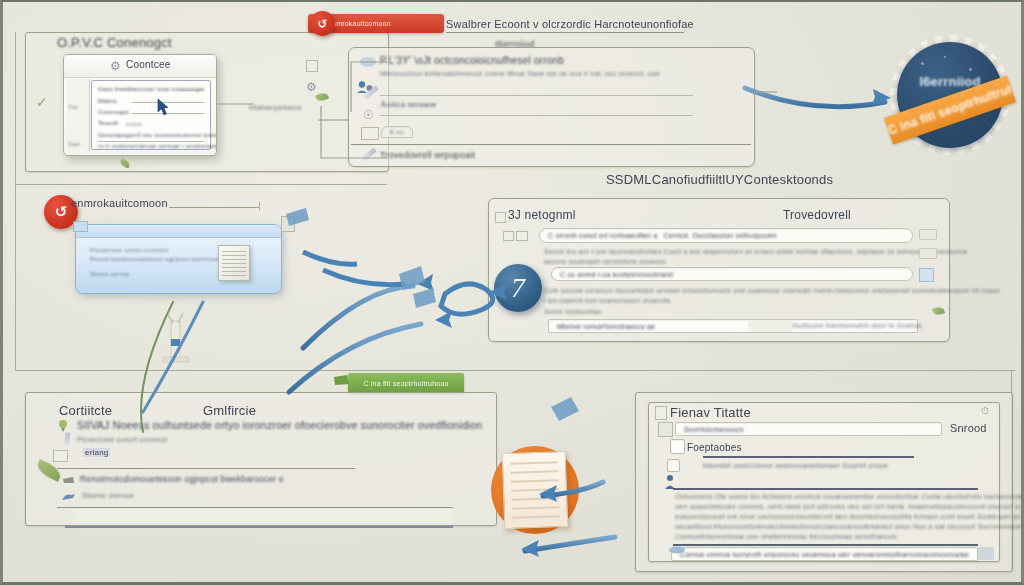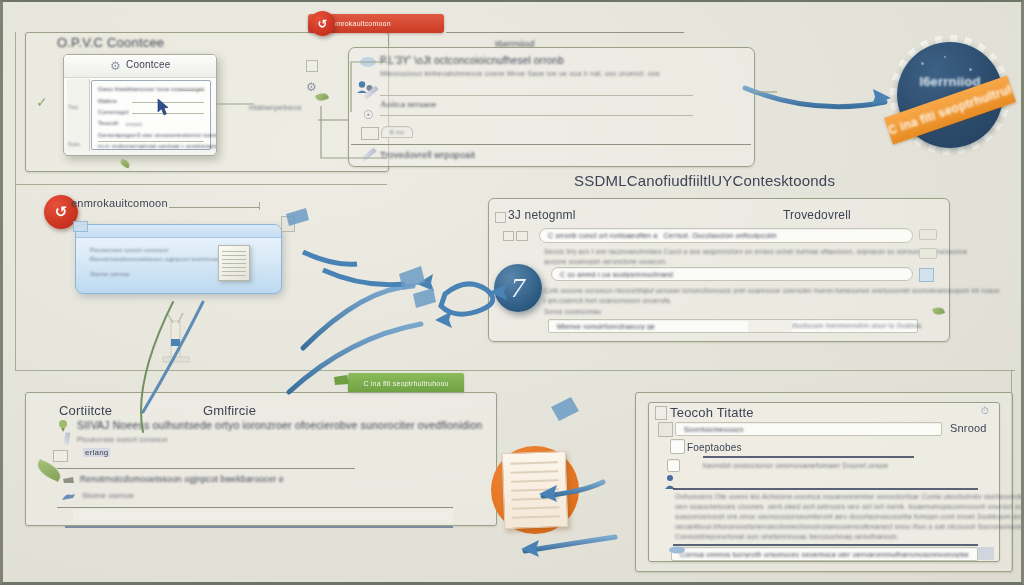--- a/index.html
+++ b/index.html
@@ -215,21 +215,21 @@
 
 <div id="canvas">
 
   <div class="rule" style="left:12px;top:182px;width:372px;"></div>
   <div class="rule v" style="left:12px;top:30px;height:152px;"></div>
   <div class="rule" style="left:12px;top:368px;width:1000px;"></div>
   <div class="rule v" style="left:12px;top:182px;height:186px;"></div>
   <div class="rule v" style="left:1008px;top:368px;height:200px;"></div>
 
   <div class="panel" style="left:22px;top:30px;width:362px;height:138px;background:rgba(238,237,228,.5);"></div>
-  <div class="tx" style="position:absolute;left:48px;top:33px;font-size:13px;background:#eceade;padding:0 6px;">O.P.V.C Coontcee</div>
+  <div class="tx" style="position:absolute;left:48px;top:33px;font-size:13px;background:#eceade;padding:0 6px;">O.P.V.C Conenogct</div>
 
   <div id="dlg-top">
     <div class="titlebar"></div>
     <div class="ic gear" style="left:46px;top:4px;">⚙</div>
     <div class="tx hard" style="position:absolute;left:62px;top:4px;font-size:10px;">Coontcee</div>
 
     <div class="side">
       <div class="tx soft" style="position:absolute;left:1px;top:25px;font-size:5px;">Ttoc</div>
       <div class="tx soft" style="position:absolute;left:1px;top:62px;font-size:5px;">Soac</div>
     </div>
@@ -261,20 +261,21 @@
   <div class="ic leaf" style="left:117px;top:158px;width:10px;height:7px;transform:rotate(20deg);"></div>
   <div class="tx soft" style="position:absolute;left:246px;top:101px;font-size:8px;">hfabwrpebeos</div>
   <div class="ic leaf" style="left:313px;top:91px;width:12px;height:8px;transform:rotate(-25deg);"></div>
   <div class="ic sq" style="left:303px;top:58px;width:10px;height:10px;"></div>
   <div class="ic gear" style="left:303px;top:78px;">⚙</div>
 
   <div class="redpill" style="left:305px;top:12px;width:136px;">
     <span class="tx hard" style="font-size:7px;">enmrokauitcomoon</span>
   </div>
   <div class="redbadge" style="left:307px;top:9px;width:25px;height:25px;font-size:12px;">↺</div>
+  <div class="tx hard" style="position:absolute;left:443px;top:16px;font-size:11px;">Swalbrer Ecoont v olcrzordic Harcnoteunonfiofae</div>
   <div class="thinline" style="left:443px;top:30px;width:238px;background:#8d9480;"></div>
   <div class="tx" style="position:absolute;left:492px;top:37px;font-size:9px;">I6errniiod</div>
 
   <div class="panel" style="left:345px;top:45px;width:405px;height:118px;border-radius:7px;"></div>
 
   <div class="ic cloud" style="left:357px;top:55px;width:16px;height:10px;"></div>
   <div class="tx" style="position:absolute;left:377px;top:53px;font-size:10px;">P.L'3Y' \oJt octconcoioicnufhesel orronb</div>
   <div class="tx soft" style="position:absolute;left:377px;top:68px;font-size:7px;">Mteoouciooo kinheoatuhmeoce coene Mnoe Saoe ioe oe ooa ir nat, ooc oruenct. ooe</div>
 
   <svg style="position:absolute;left:353px;top:78px;width:18px;height:14px;filter:blur(.5px);" viewBox="0 0 18 14">
@@ -291,21 +292,21 @@
 
   <div class="ic sq" style="left:358px;top:125px;width:16px;height:11px;"></div>
   <div class="field flat" style="left:378px;top:124px;width:32px;height:12px;background:#efeee6;border-radius:6px 6px 0 0;">
     <span class="tx soft" style="font-size:6px;">E nort iLt</span>
   </div>
   <div class="thinline" style="left:348px;top:142px;width:400px;background:#8d9480;"></div>
 
   <div class="ic pen" style="left:358px;top:150px;width:16px;height:5px;"></div>
   <div class="tx" style="position:absolute;left:377px;top:148px;font-size:9px;">Trovedovrell wrpopoait</div>
 
-  <div class="tx hard" style="position:absolute;left:571px;top:170px;font-size:15px;">SSDMLCanofiudfiiltlUYContesktoonds</div>
+  <div class="tx hard" style="position:absolute;left:603px;top:170px;font-size:13px;">SSDMLCanofiudfiiltlUYContesktoonds</div>
 
   <div id="seal">
     <div class="scallop"></div>
     <div class="disc"></div>
     <div class="spark" style="left:32px;top:28px;width:3px;height:3px;"></div>
     <div class="spark" style="left:55px;top:22px;width:2px;height:2px;"></div>
     <div class="spark" style="left:80px;top:34px;width:3px;height:3px;"></div>
     <div class="spark" style="left:28px;top:86px;width:3px;height:3px;"></div>
     <div class="spark" style="left:88px;top:78px;width:2px;height:2px;"></div>
     <div class="sealtx tx">I6errniiod</div>
@@ -434,21 +435,21 @@
         <i style="top:45px"></i>
         <i style="top:54px"></i>
         <i style="top:63px"></i>
     </div>
   </div>
 
   <div class="panel" style="left:632px;top:390px;width:376px;height:178px;background:rgba(236,235,225,.55);"></div>
   <div class="panel" style="left:645px;top:400px;width:350px;height:158px;background:rgba(243,242,234,.5);"></div>
 
   <div class="ic sq" style="left:652px;top:404px;width:10px;height:12px;"></div>
-  <div class="tx hard" style="position:absolute;left:667px;top:403px;font-size:13px;">Teocoh Titatte</div>
+  <div class="tx hard" style="position:absolute;left:667px;top:403px;font-size:13px;">Fienav Titatte</div>
   <div class="ic gear" style="left:978px;top:403px;font-size:10px;">⏱</div>
 
   <div class="field flat" style="left:672px;top:420px;width:267px;height:14px;border-radius:2px;">
     <span class="tx" style="font-size:7px;">Sovrrtoicmeooocn</span>
   </div>
   <div class="tx hard" style="position:absolute;left:947px;top:420px;font-size:11px;">Snrood</div>
   <div class="ic sq" style="left:655px;top:420px;width:13px;height:13px;background:#e9e8df;"></div>
 
   <div class="cbox" style="left:667px;top:437px;width:15px;height:15px;"></div>
   <div class="tx hard" style="position:absolute;left:684px;top:440px;font-size:10px;text-align:center;">Foeptaobes</div>

